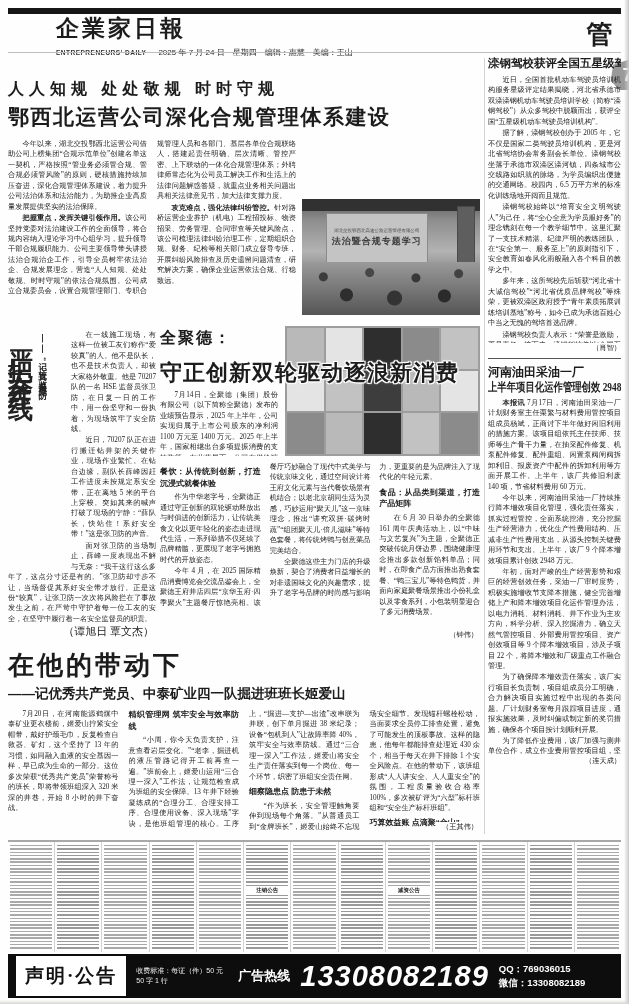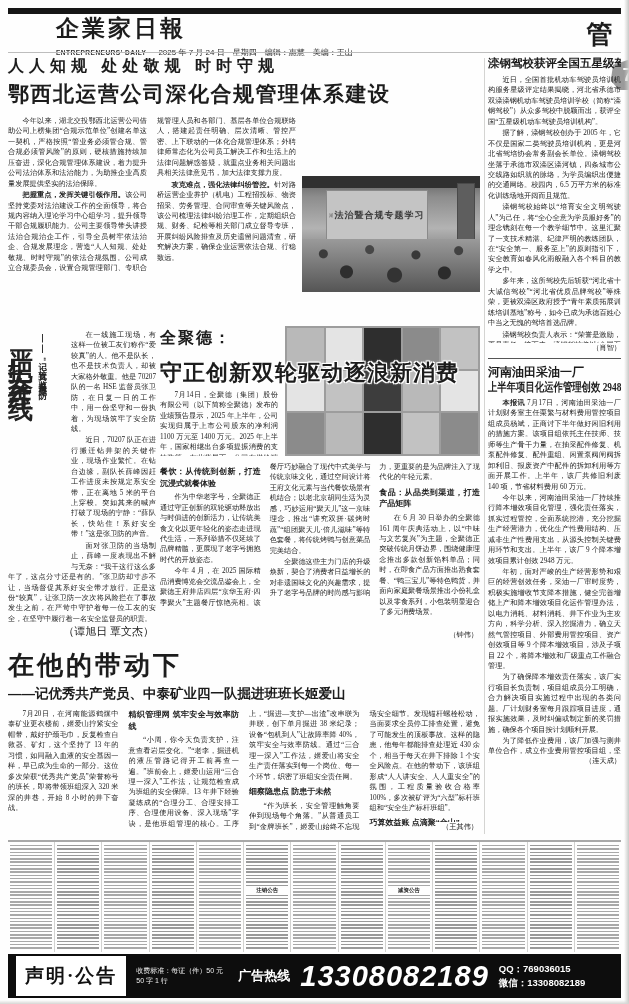--- a/index.html
+++ b/index.html
@@ -32,32 +32,32 @@
   .vline{position:absolute; left:484px; top:58px; width:1px; height:776px; background:#d4d4d2;}
 
   
   .body-7{font-size:7.2px; line-height:1.45; text-align:justify; color:#222;}
   .body-7 p{text-indent:2em; margin-bottom:1px;}
   .byline{text-align:right; font-size:7.2px; color:#222;}
 
   
   .main-article{position:absolute; left:8px; top:56px; width:472px;}
   .kicker{font-family:"Liberation Sans","DejaVu Sans",sans-serif; font-weight:bold;
-    font-size:16px; letter-spacing:5px;}
+    font-size:16px; letter-spacing:5px;margin-top:23px;}
   .main-headline{font-size:21px; font-weight:700; letter-spacing:1.5px; margin-top:3px; white-space:nowrap;}
   .main-flex{display:flex; gap:6px; margin-top:8px;}
   .main-cols{width:288px; height:192px; overflow:hidden; column-count:2; column-gap:10px;}
   .lead-b{font-weight:bold; font-family:"Liberation Sans","DejaVu Sans",sans-serif;}
 
   
   .photo1{position:relative; width:178px; height:116px; margin-top:60px; overflow:hidden;
     background:linear-gradient(to bottom,#5a5a5a 0,#8d8d8d 18%,#b3b3b3 45%,#7c7c7c 70%,#4c4c4c 100%);}
   .p1-curtain{position:absolute; left:0; top:0; width:100%; height:12px; background:#313131;}
   .p1-screen{position:absolute; left:14%; top:13%; width:56%; height:42%; background:#c4c4c4;
-    box-shadow:0 0 0 1px #8a8a8a; display:flex; flex-direction:row; align-items:center; justify-content:center; gap:2px; padding:2px; text-align:center;}
+    box-shadow:0 0 0 1px #8a8a8a; display:flex; flex-direction:column; align-items:center; justify-content:center; gap:2px; padding:2px; text-align:center;}
   .p1-screen .l1{font-size:4.5px; color:#4a4a4a; white-space:nowrap; overflow:hidden; width:100%;}
   .p1-screen .l2{font-size:9px; font-weight:900; color:#3a3a3a; letter-spacing:1px; white-space:nowrap;}
   .p1-rollup{position:absolute; right:3%; top:6%; width:10%; height:58%; background:#5e5e5e; box-shadow:inset 0 0 0 1px #4a4a4a;}
   .p1-audience{position:absolute; left:0; bottom:0; width:100%; height:46%;
     background:
       radial-gradient(circle at 12% 28%, #3c3c3c 0 4px, rgba(0,0,0,0) 5px),
       radial-gradient(circle at 38% 20%, #474747 0 4px, rgba(0,0,0,0) 5px),
       radial-gradient(circle at 64% 30%, #383838 0 4px, rgba(0,0,0,0) 5px),
       radial-gradient(circle at 88% 22%, #424242 0 4px, rgba(0,0,0,0) 5px),
       radial-gradient(circle at 25% 62%, #2e2e2e 0 6px, rgba(0,0,0,0) 7px),

